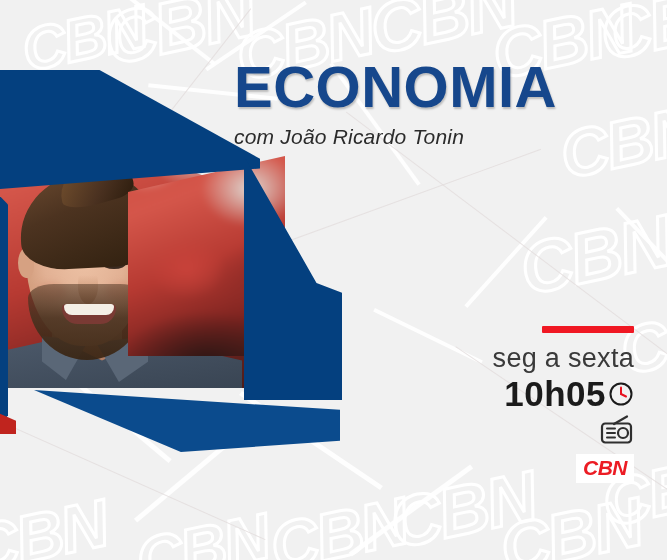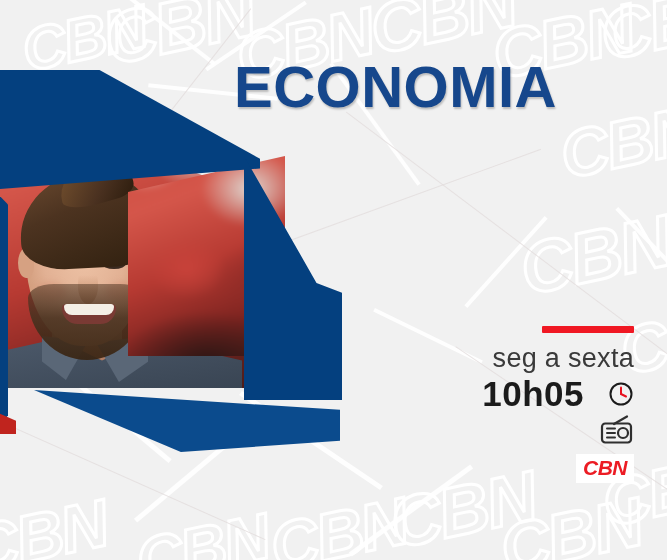--- a/index.html
+++ b/index.html
@@ -233,21 +233,21 @@
   }
   .s-days {
     font-size: 27px;
     font-weight: 400;
     color: #3a3a3a;
     letter-spacing: .3px;
     line-height: 1.1;
   }
   .s-time-row {
     display: flex; align-items: center; justify-content: flex-end;
-    gap: 24px; margin-top: 2px;
+    gap: 2px; margin-top: 2px;
   }
   .s-time {
     font-size: 35px;
     font-weight: 700;
     color: #1b1b1b;
     letter-spacing: .5px;
     line-height: 1.05;
   }
   .s-freq-row {
     display: flex; align-items: center; justify-content: flex-end;
@@ -354,20 +354,21 @@
 
     <div class="blue-top"></div>
     <div class="blue-sliver"></div>
     <div class="blue-right"></div>
     <div class="blue-bottom"></div>
     <div class="red-sliver"></div>
   </div>
 
   <div class="title-block">
     <div class="t-economia">ECONOMIA</div>
+    <div class="t-com">com João Ricardo Tonin</div>
   </div>
 
   <div class="sched">
     <div class="red-rule"></div>
 
     <div class="s-days">seg a sexta</div>
 
     <div class="s-time-row">
       <span class="s-time">10h05</span>
       <span style="display:flex;">

